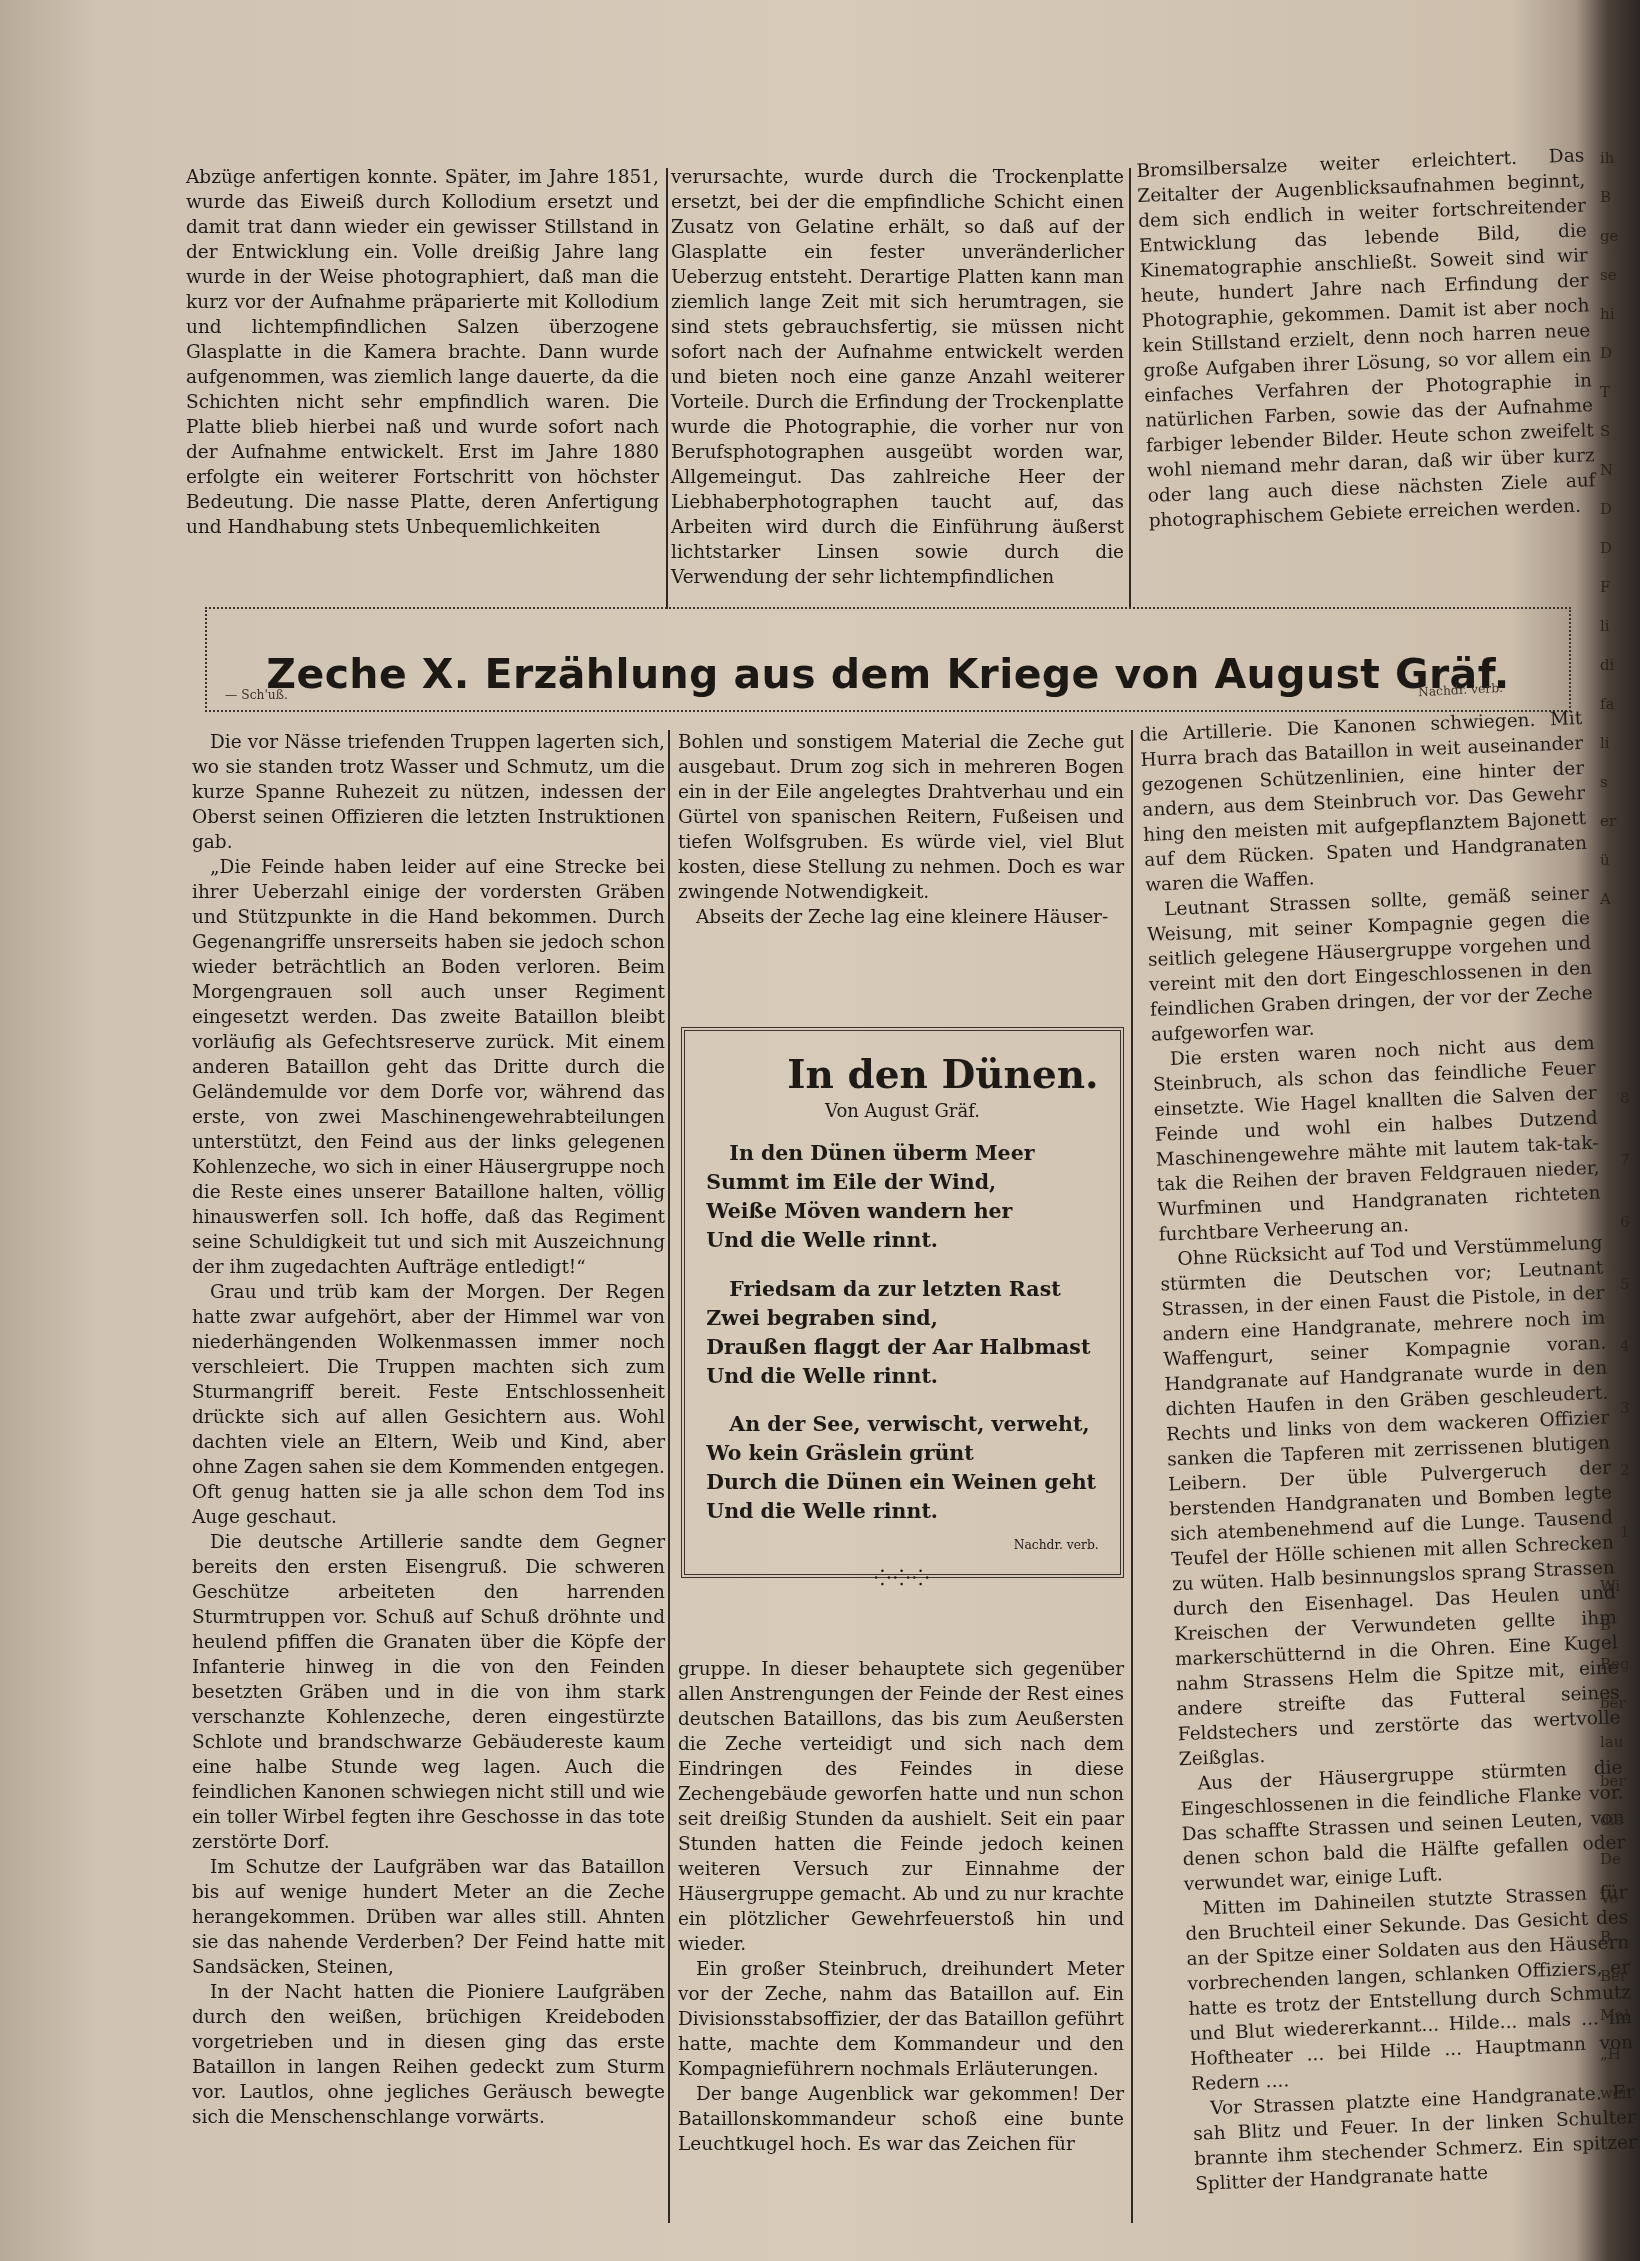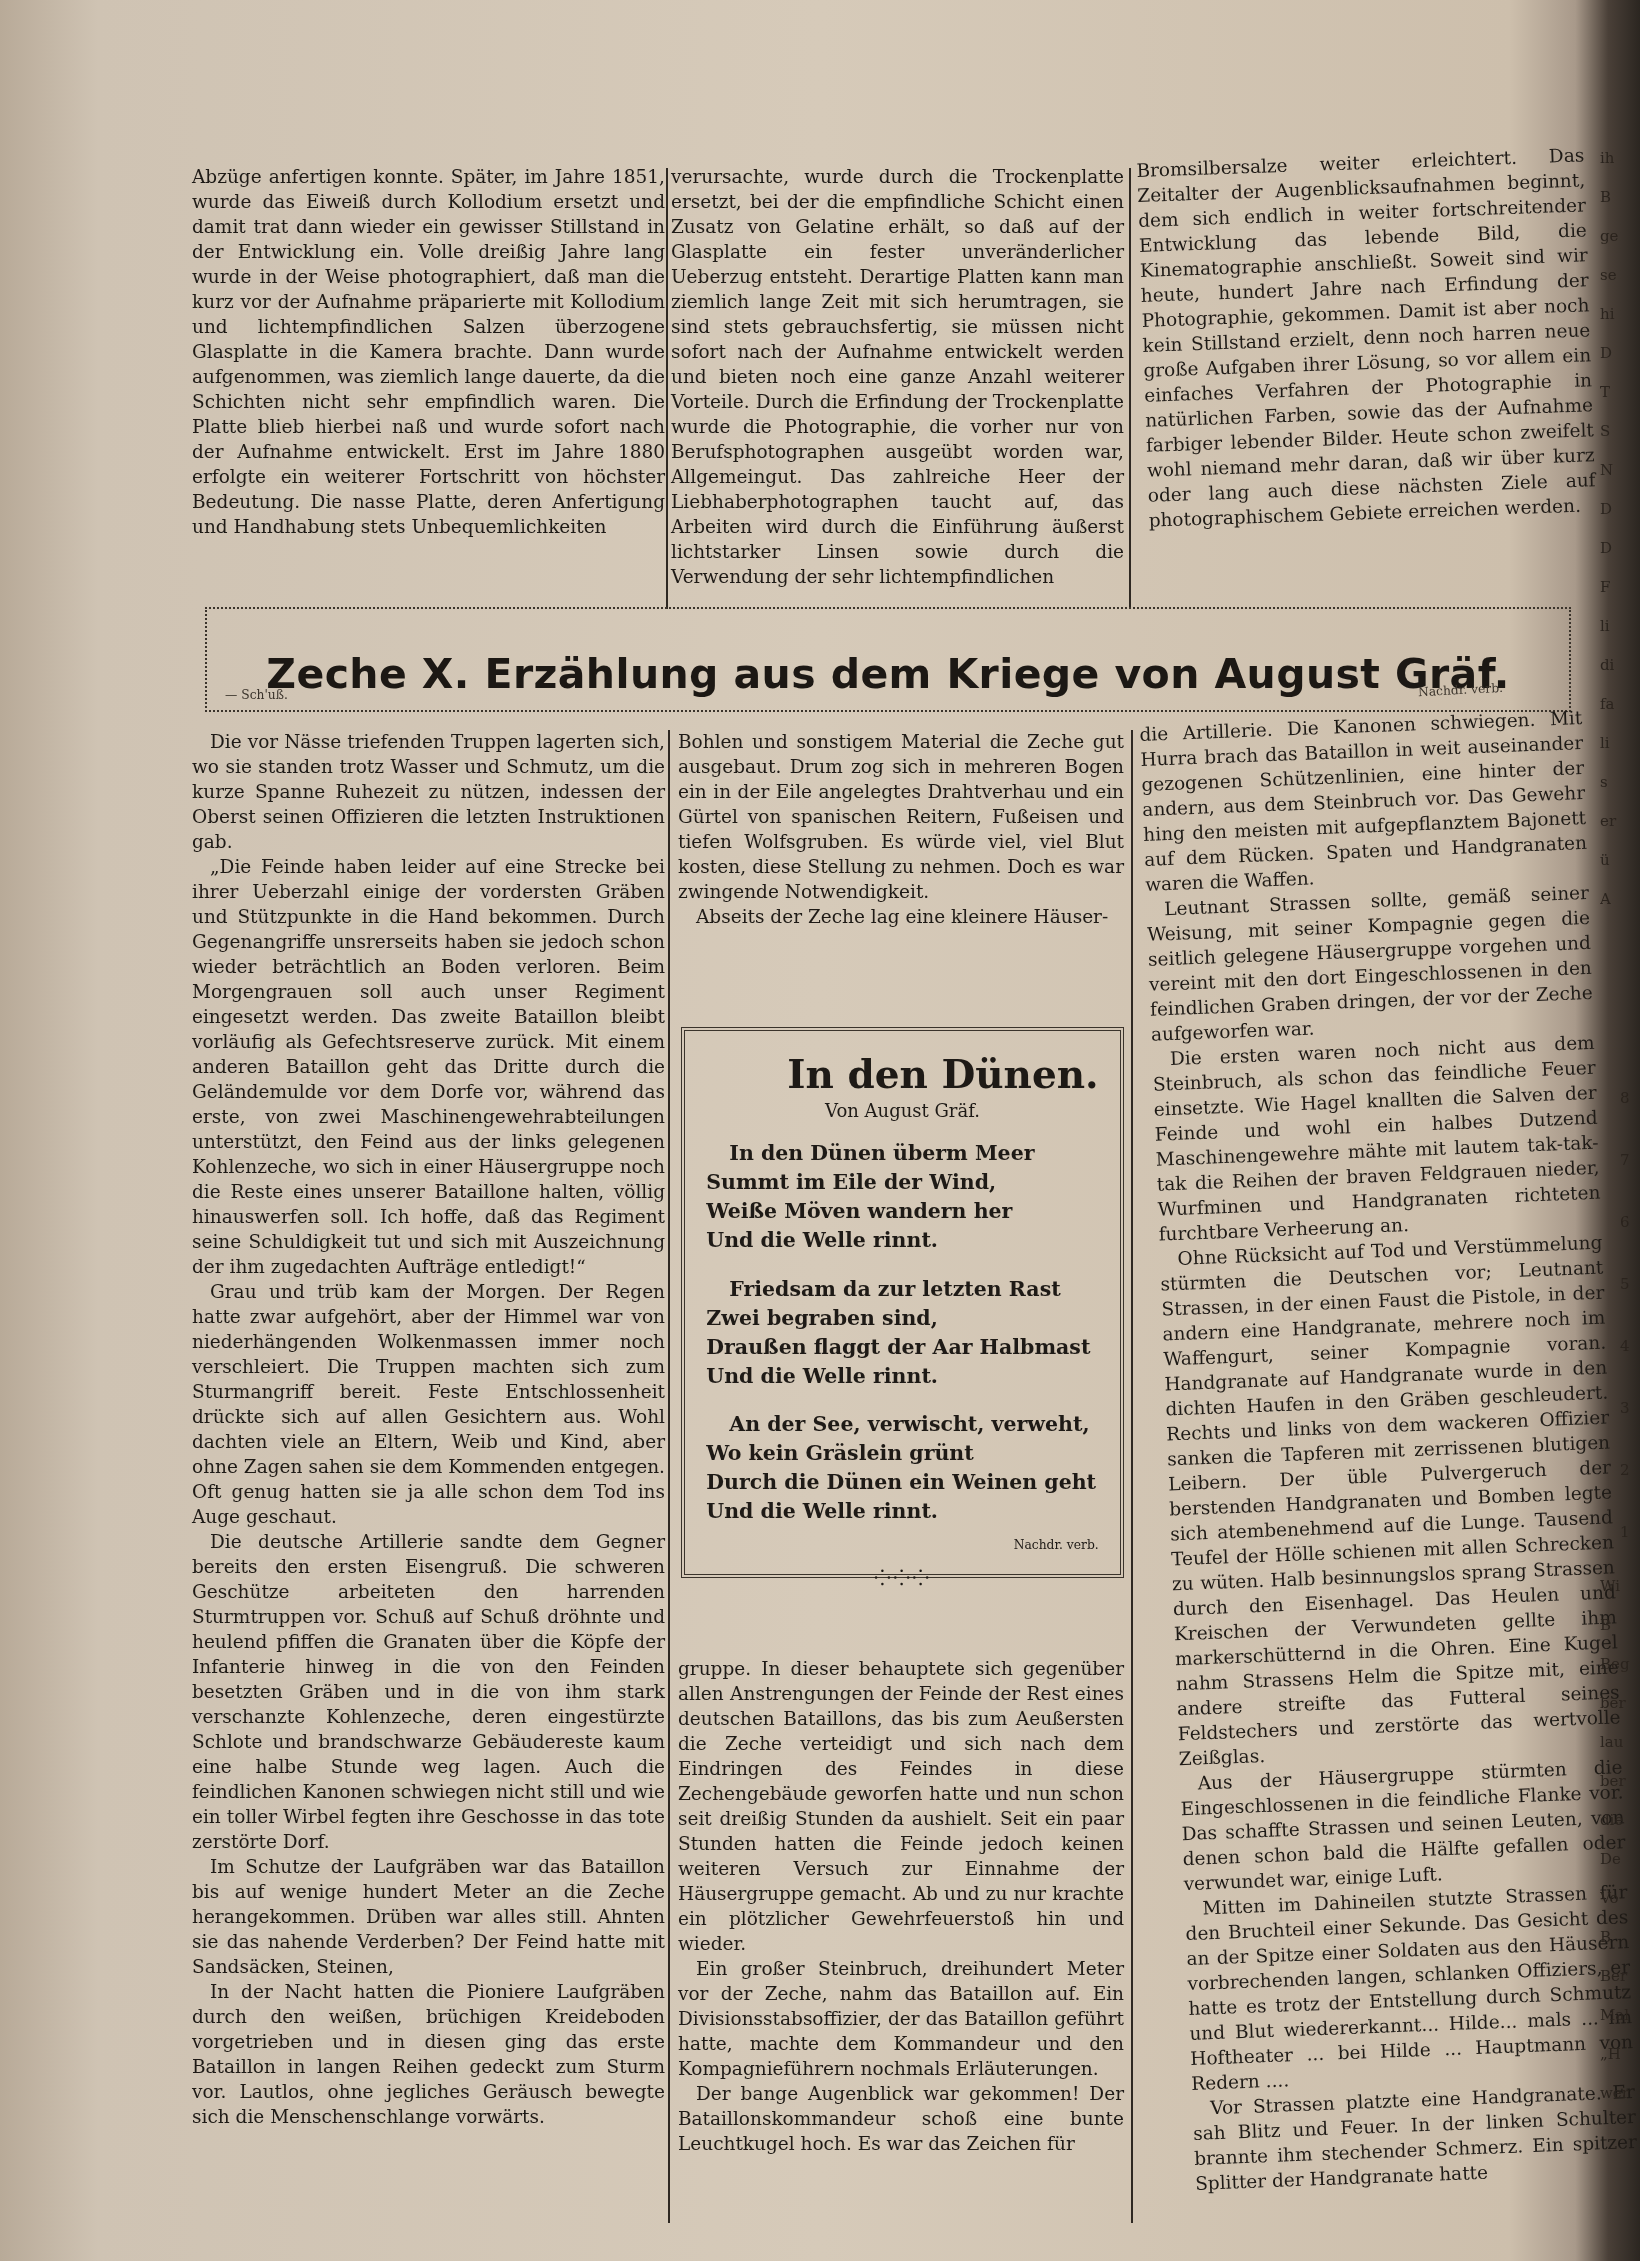--- a/index.html
+++ b/index.html
@@ -40,21 +40,21 @@
   .stanza div:first-child { padding-left:23px; }
   .poem-note { text-align:right; font-size:12.3px; margin-top:-8.2px; }
   .ornament { text-align:center; font-size:21.3px; margin-top:9.8px; letter-spacing:1.6px; }
   .rightedge { position:absolute; left:1600px; width:41px; font-size:15px; color:#2a231d; line-height:39px; overflow:hidden; }
 </style>
 </head>
 <body>
 
 <div class="page">
 
-  <div class="col" style="left:192px; top:164px; width:473px;">
+  <div class="col" style="left:186px; top:164px; width:473px;">
     <p class="noind">Abzüge anfertigen konnte. Später, im Jahre 1851, wurde das Eiweiß durch Kollodium ersetzt und damit trat dann wieder ein gewisser Stillstand in der Entwicklung ein. Volle dreißig Jahre lang wurde in der Weise photographiert, daß man die kurz vor der Aufnahme präparierte mit Kollodium und lichtempfindlichen Salzen überzogene Glasplatte in die Kamera brachte. Dann wurde aufgenommen, was ziemlich lange dauerte, da die Schichten nicht sehr empfindlich waren. Die Platte blieb hierbei naß und wurde sofort nach der Aufnahme entwickelt. Erst im Jahre 1880 erfolgte ein weiterer Fortschritt von höchster Bedeutung. Die nasse Platte, deren Anfertigung und Handhabung stets Unbequemlichkeiten</p>
   </div>
   <div class="vrule" style="left:666px; top:168px; height:441px;"></div>
   <div class="col" style="left:671px; top:164px; width:453px;">
     <p class="noind">verursachte, wurde durch die Trockenplatte ersetzt, bei der die empfindliche Schicht einen Zusatz von Gelatine erhält, so daß auf der Glasplatte ein fester unveränderlicher Ueberzug entsteht. Derartige Platten kann man ziemlich lange Zeit mit sich herumtragen, sie sind stets gebrauchsfertig, sie müssen nicht sofort nach der Aufnahme entwickelt werden und bieten noch eine ganze Anzahl weiterer Vorteile. Durch die Erfindung der Trockenplatte wurde die Photographie, die vorher nur von Berufsphotographen ausgeübt worden war, Allgemeingut. Das zahlreiche Heer der Liebhaberphotographen taucht auf, das Arbeiten wird durch die Einführung äußerst lichtstarker Linsen sowie durch die Verwendung der sehr lichtempfindlichen</p>
   </div>
   <div class="vrule" style="left:1129px; top:168px; height:441px;"></div>
   <div class="col" style="left:1136px; top:158px; width:448px; transform:rotate(-2deg); transform-origin:left top;">
     <p class="noind">Bromsilbersalze weiter erleichtert. Das Zeitalter der Augenblicksaufnahmen beginnt, dem sich endlich in weiter fortschreitender Entwicklung das lebende Bild, die Kinematographie anschließt. Soweit sind wir heute, hundert Jahre nach Erfindung der Photographie, gekommen. Damit ist aber noch kein Stillstand erzielt, denn noch harren neue große Aufgaben ihrer Lösung, so vor allem ein einfaches Verfahren der Photographie in natürlichen Farben, sowie das der Aufnahme farbiger lebender Bilder. Heute schon zweifelt wohl niemand mehr daran, daß wir über kurz oder lang auch diese nächsten Ziele auf photographischem Gebiete erreichen werden.</p>
   </div>

